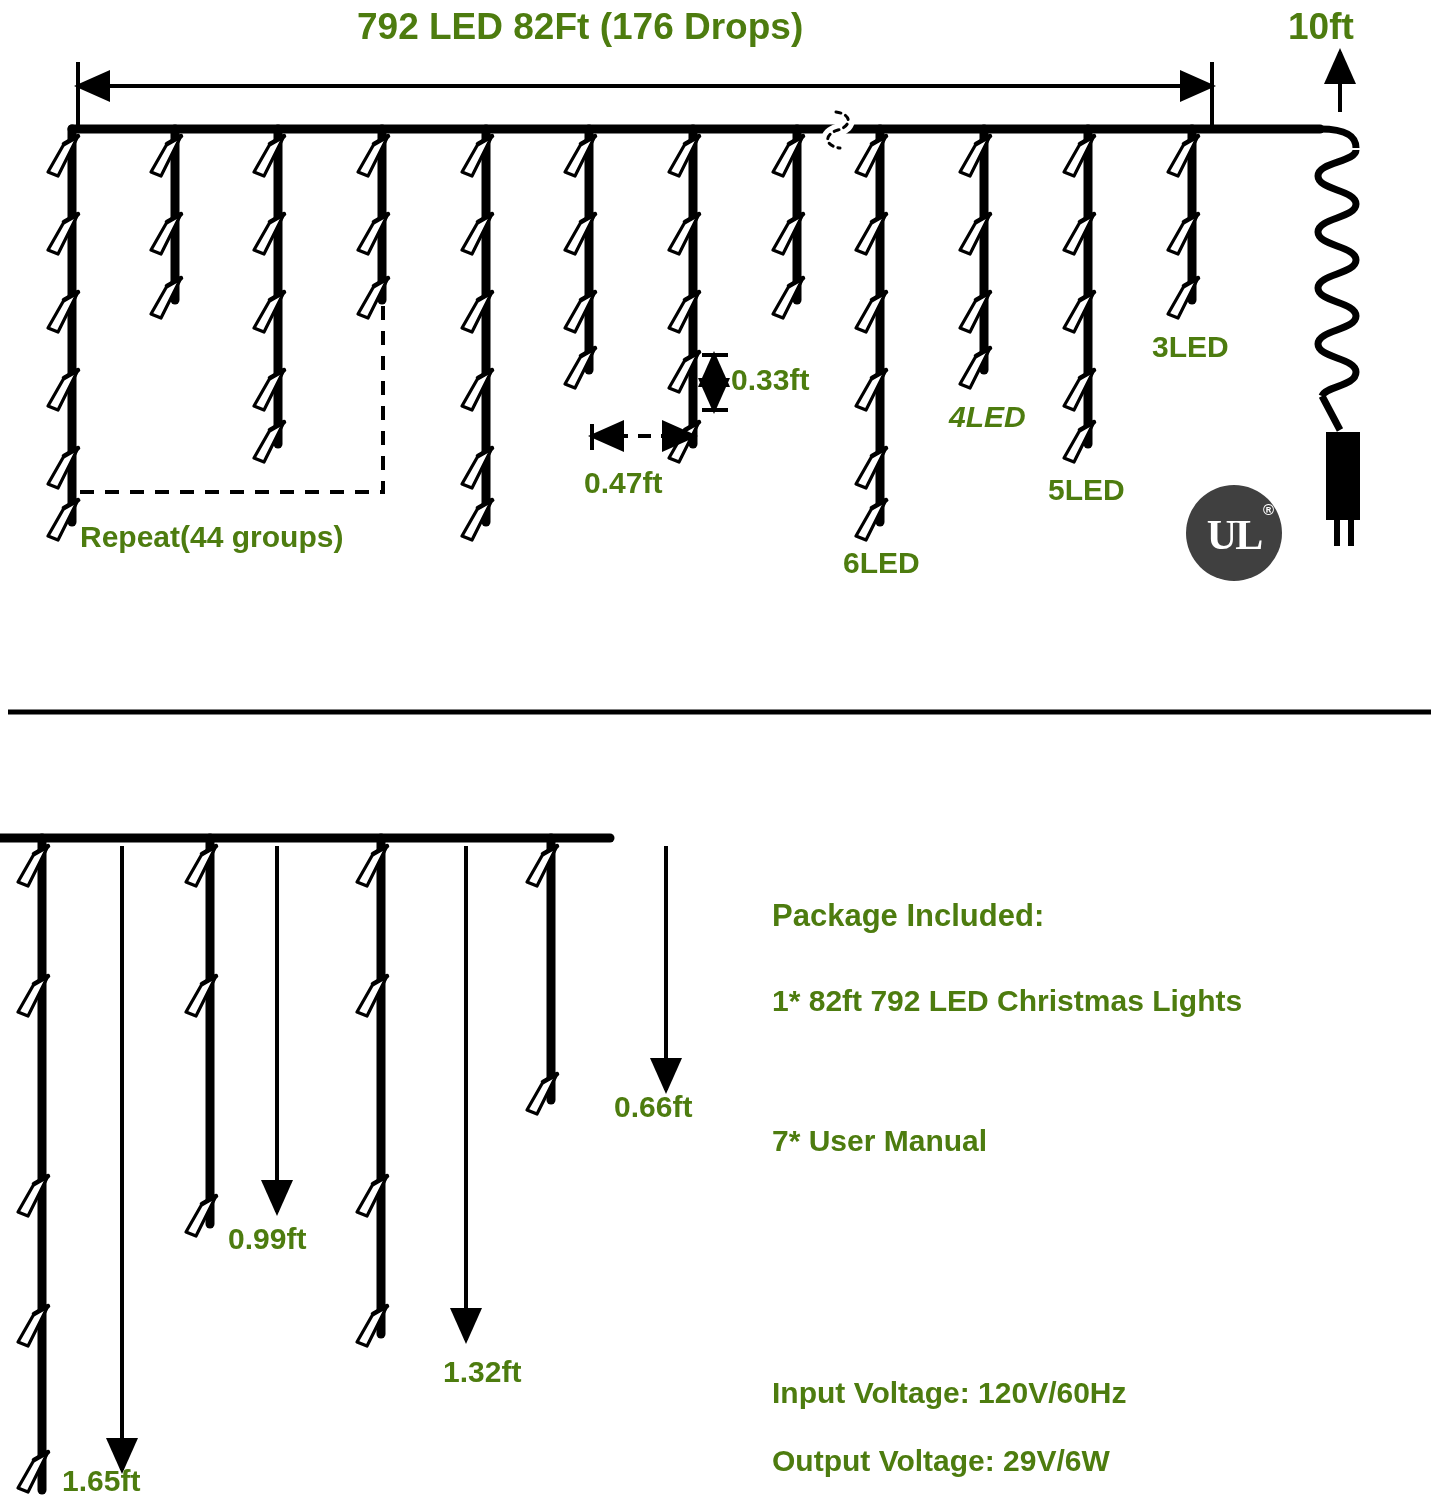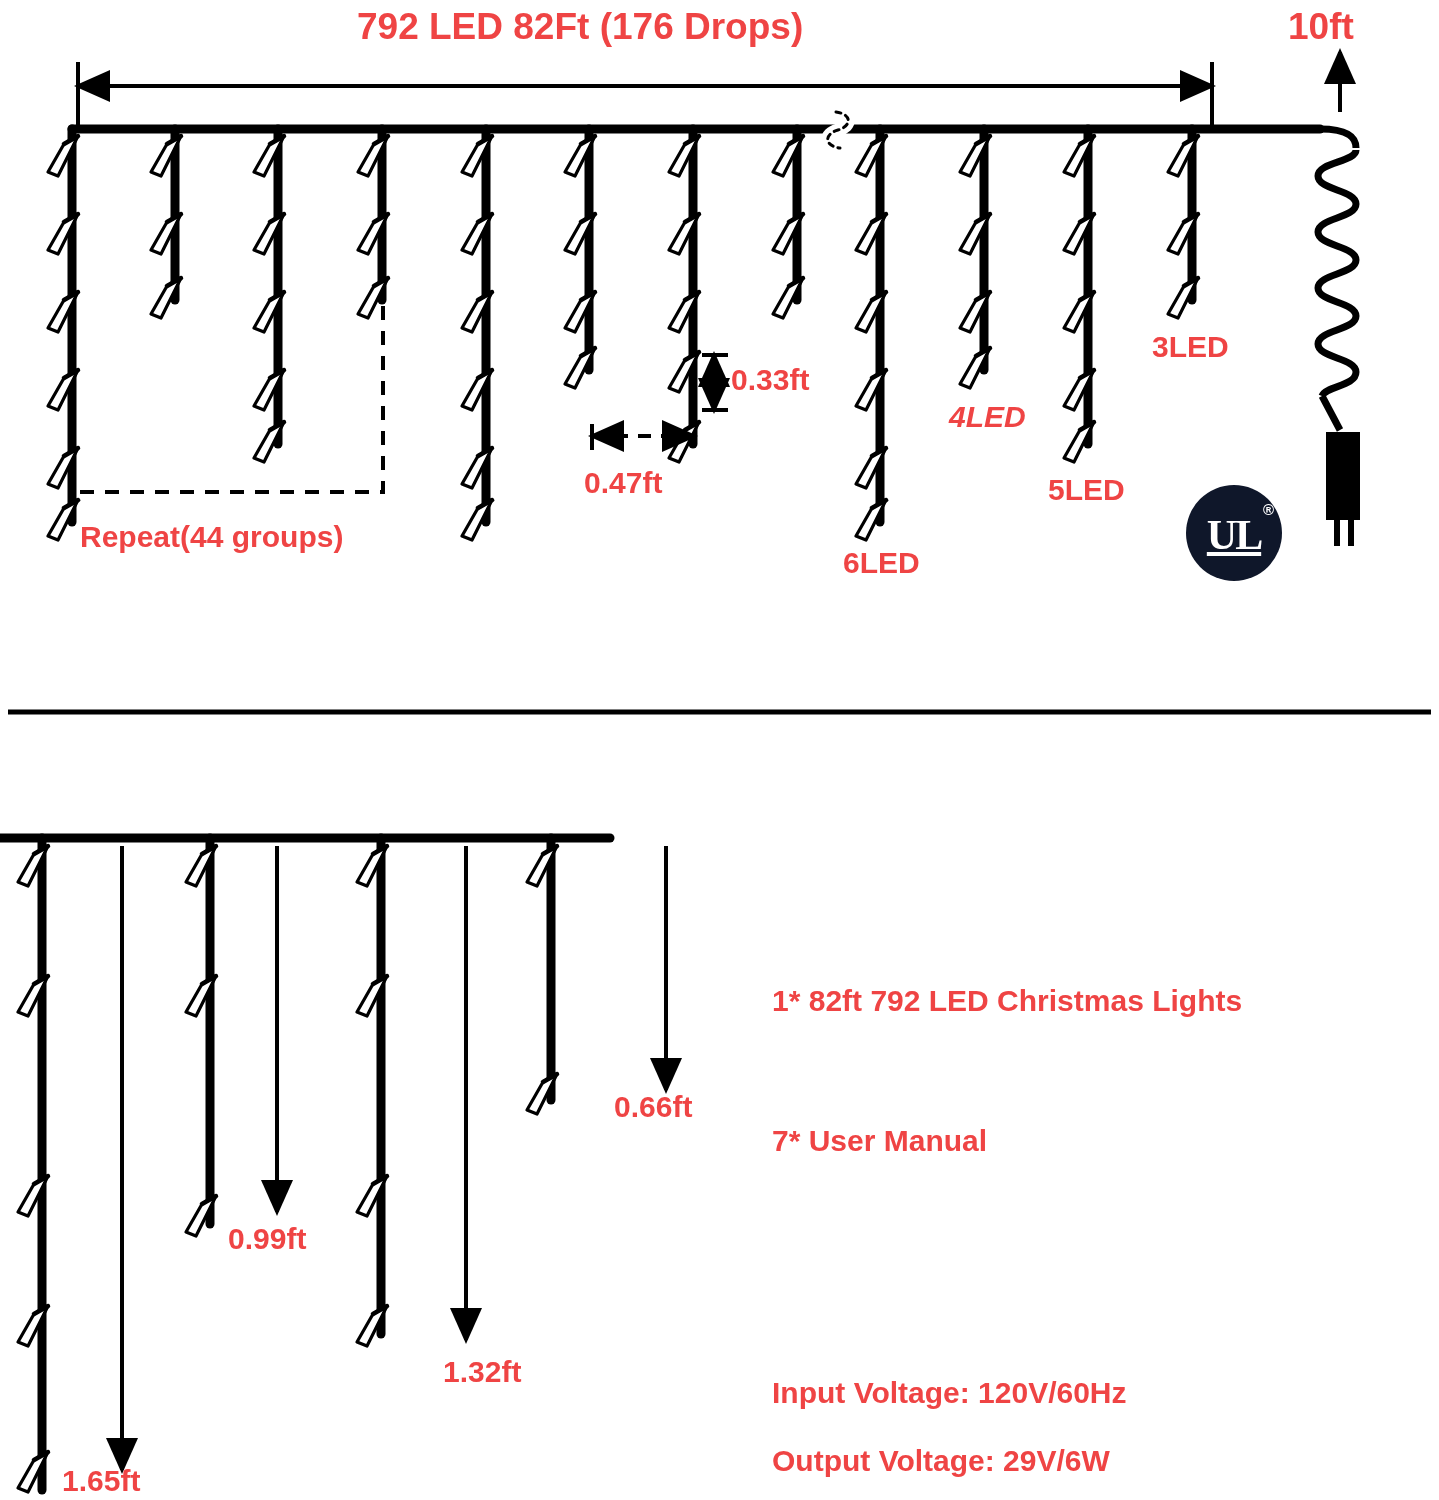--- a/index.html
+++ b/index.html
@@ -24,39 +24,38 @@
   svg.layer {
     position: absolute;
     left: 0; top: 0;
     width: 1439px;
     height: 1500px;
   }
   .lbl {
     position: absolute;
     font-family: "Liberation Sans", sans-serif;
     font-weight: bold;
-    color: #ef4444;
+    color: #4d7c0f;
     white-space: nowrap;
     line-height: 1.15;
   }
   .title { font-size: 37px; }
   .dim   { font-size: 30px; }
   .ledlbl{ font-size: 30px; }
   .pkg   { font-size: 31px; }
   .pkgitem { font-size: 30px; margin-top: 16px; }
   .ulbadge {
     position: absolute;
     width: 96px; height: 96px;
     border-radius: 50%;
-    background: #0f172a;
+    background: #404040;
     color: #fff;
     display: flex;
     align-items: center;
     justify-content: center;
-    text-decoration: underline;
   }
   .ulbadge .ultext {
     font-family: "Liberation Serif", serif;
     font-weight: bold;
     font-size: 42px;
     letter-spacing: -2px;
     position: relative;
     top: 2px;
   }
   .ulbadge .ulreg {
@@ -429,19 +428,20 @@
   <div class="ulbadge" style="left:1186px; top:485px;">
     <span class="ultext">UL</span>
     <span class="ulreg">®</span>
   </div>
 
   <div class="lbl dim" style="left:614px; top:1090px;">0.66ft</div>
   <div class="lbl dim" style="left:228px; top:1222px;">0.99ft</div>
   <div class="lbl dim" style="left:443px; top:1355px;">1.32ft</div>
   <div class="lbl dim" style="left:62px; top:1464px;">1.65ft</div>
 
+  <div class="lbl pkg" style="left:772px; top:898px;">Package Included:</div>
   <div class="lbl pkgitem" style="left:772px; top:968px;">1* 82ft 792 LED Christmas Lights</div>
   <div class="lbl pkgitem" style="left:772px; top:1108px;">7* User Manual</div>
 
   <div class="lbl pkgitem" style="left:772px; top:1360px;">Input Voltage: 120V/60Hz</div>
   <div class="lbl pkgitem" style="left:772px; top:1428px;">Output Voltage: 29V/6W</div>
 
 </div>
 
 </body></html>

